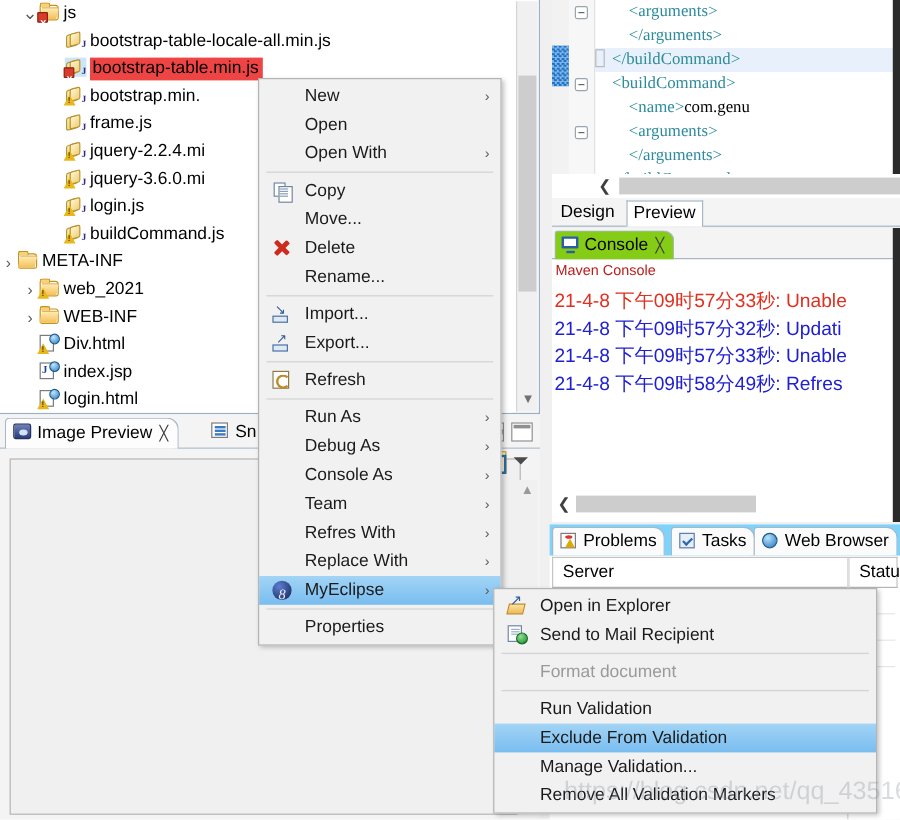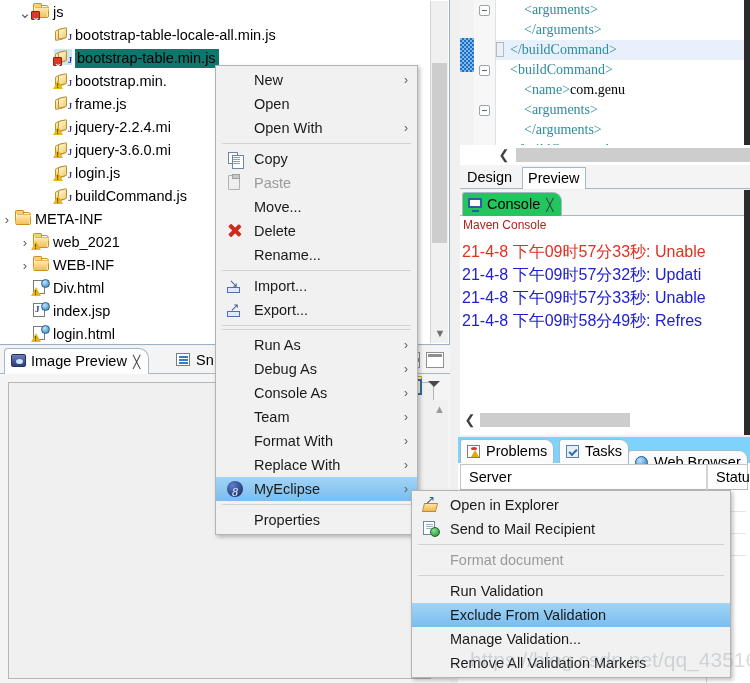--- a/index.html
+++ b/index.html
@@ -25,21 +25,21 @@
     position: relative; height: 23px; line-height: 23px;
     font-size: 14.5px; color: #000; white-space: nowrap;
     padding-left: 0;
   }
   .tree-row .tw {
     display:inline-block; width: 14px; text-align:center; color:#5a5a5a;
     font-size: 11px; vertical-align: middle;
   }
   .tree-row .ic { display:inline-block; width:18px; height:16px; vertical-align:-3px; position:relative; margin-right:3px;}
   .tree-row .lbl { vertical-align: middle; }
-  .tree-row.selected .lbl { background: #0f766e; padding: 1px 3px 2px 2px; }
+  .tree-row.selected .lbl { background: #ef4444; padding: 1px 3px 2px 2px; }
   .tree-row.selected .ic-wrap { background: #cde6f7; }
 
   
   .folder {
     width:16px;height:13px; position:absolute; left:1px; top:2px;
     background:#fff;
     border:1px solid #c8911a;
     border-radius:1px 3px 2px 2px;
   }
   .folder:before{
@@ -128,21 +128,21 @@
   #ed-hscroll .track{position:absolute;left:56px;top:3px;right:0;height:14px;background:#cdcdcd;}
   #ed-vbar{position:absolute;right:0;top:0;width:6px;bottom:0;background:#2b2b2b;}
 
   #ed-tabs{position:absolute;left:460px;top:165px;width:290px;height:24px;background:#f4f4f4;border-bottom:1px solid #a6b7c6;}
   .etab{position:absolute;top:2px;height:22px;line-height:21px;font-size:14.5px;padding:0 5px;color:#000;}
   .etab.active{background:#fff;border:1px solid #a6b7c6;border-bottom:none;}
 
   
   #console{position:absolute;left:460px;top:190px;width:290px;height:245px;background:#fff;}
   #cs-tabbar{position:relative;height:26px;background:#f4f4f4;border-bottom:1px solid #a6b7c6;}
-  #cs-tab{position:absolute;left:2px;top:2px;height:24px;line-height:23px;font-size:14.5px;padding:0 8px 0 5px;background:#22c55e;border:1px solid #a6b7c6;border-bottom:none;border-radius:3px 9px 0 0;white-space:nowrap;}
+  #cs-tab{position:absolute;left:2px;top:2px;height:24px;line-height:23px;font-size:14.5px;padding:0 8px 0 5px;background:#84cc16;border:1px solid #a6b7c6;border-bottom:none;border-radius:3px 9px 0 0;white-space:nowrap;}
   .consico{display:inline-block;width:15px;height:13px;vertical-align:-2px;margin-right:4px;position:relative;}
   .consico .scr{position:absolute;left:0;top:0;width:14px;height:10px;background:#fff;border:2px solid #2a5caa;border-radius:1px;}
   .consico .base{position:absolute;left:4px;bottom:-1px;width:7px;height:2px;background:#2a5caa;}
   #cs-title{position:absolute;left:3px;top:28px;font-size:12px;color:#b91c1c;}
   #cs-lines{position:absolute;left:2px;top:50px;right:8px;bottom:34px;overflow:hidden;}
   .cs-line{height:23px;line-height:23px;font-size:16px;font-family:Liberation Sans, sans-serif;white-space:nowrap;}
   .cs-err{color:#e03020;}
   .cs-info{color:#2020d0;}
   #cs-hscroll{position:absolute;left:2px;bottom:6px;right:8px;height:18px;background:#fff;}
   #cs-hscroll .arrow{position:absolute;left:0;top:1px;width:16px;height:16px;text-align:center;line-height:16px;font-size:13px;color:#404040;}
@@ -379,21 +379,21 @@
   </div>
 
   <div id="servers">
     <div id="sv-tabs">
       <div class="svtab" style="left:2px;">
         <span class="ti"><span class="pi-prob"></span></span><span>Problems</span>
       </div>
       <div class="svtab" style="left:101px;">
         <span class="ti"><span class="pi-task"></span></span><span>Tasks</span>
       </div>
-      <div class="svtab" style="left:170px;margin-top:11px;">
+      <div class="svtab" style="left:170px;">
         <span class="ti"><span class="pi-web"></span></span><span>Web Browser</span>
       </div>
     </div>
     <div id="sv-header">
       <div class="hcell" style="left:0;">Server</div>
       <div class="hsplit" style="left:246px;"></div>
       <div class="hcell" style="left:247px;">Statu</div>
     </div>
     <div id="sv-gridv">
         <div class="sv-row" style="top: 0px;">
@@ -422,48 +422,48 @@
     </div>
 
   <div id="ctxmenu">
       <div class="mi"><span>New</span><span class="arrow">›</span></div>
       <div class="mi"><span>Open</span></div>
       <div class="mi"><span>Open With</span><span class="arrow">›</span></div>
       <div class="msep"></div>
       <div class="mi"><span class="mico">
           <span class="ic-copy"></span>
         </span><span>Copy</span></div>
-      <div class="mi disabled"><span class="mico">
-          <span class="ic-paste"></span>
-        </span><span>Paste</span></div>
       <div class="mi"><span>Move...</span></div>
       <div class="mi"><span class="mico">
           <span class="ic-del"></span>
         </span><span>Delete</span></div>
       <div class="mi"><span>Rename...</span></div>
       <div class="msep"></div>
       <div class="mi"><span class="mico">
           <span class="ic-imp">
             <span class="pg"></span>
             <span class="ar">↘</span>
           </span>
         </span><span>Import...</span></div>
       <div class="mi"><span class="mico">
           <span class="ic-exp">
             <span class="pg"></span>
             <span class="ar">↗</span>
           </span>
         </span><span>Export...</span></div>
       <div class="msep"></div>
+      <div class="mi"><span class="mico">
+          <span class="ic-refr"></span>
+        </span><span>Refresh</span></div>
       <div class="msep"></div>
       <div class="mi"><span>Run As</span><span class="arrow">›</span></div>
       <div class="mi"><span>Debug As</span><span class="arrow">›</span></div>
       <div class="mi"><span>Console As</span><span class="arrow">›</span></div>
       <div class="mi"><span>Team</span><span class="arrow">›</span></div>
-      <div class="mi"><span>Format With</span><span class="arrow">›</span></div>
+      <div class="mi"><span>Refres With</span><span class="arrow">›</span></div>
       <div class="mi"><span>Replace With</span><span class="arrow">›</span></div>
       <div class="mi sel"><span class="mico">
           <span class="ic-mye"></span>
         </span><span>MyEclipse</span><span class="arrow">›</span></div>
       <div class="msep"></div>
       <div class="mi"><span>Properties</span></div>
     </div>
 
   <div id="submenu">
       <div class="mi"><span class="mico">

